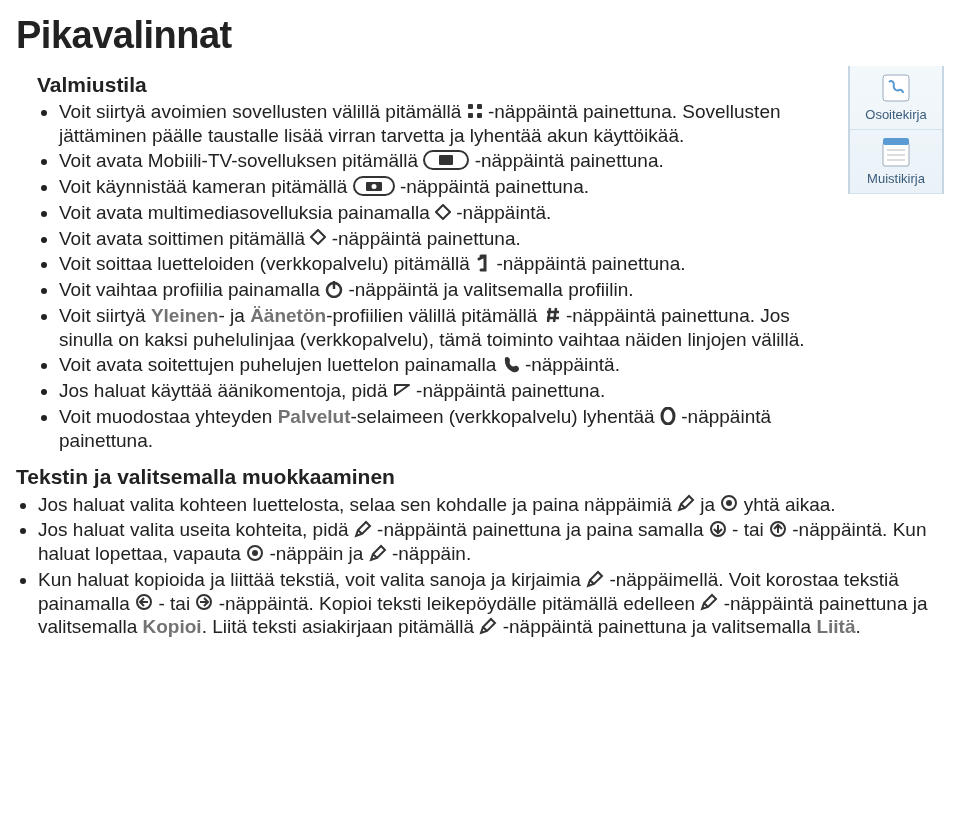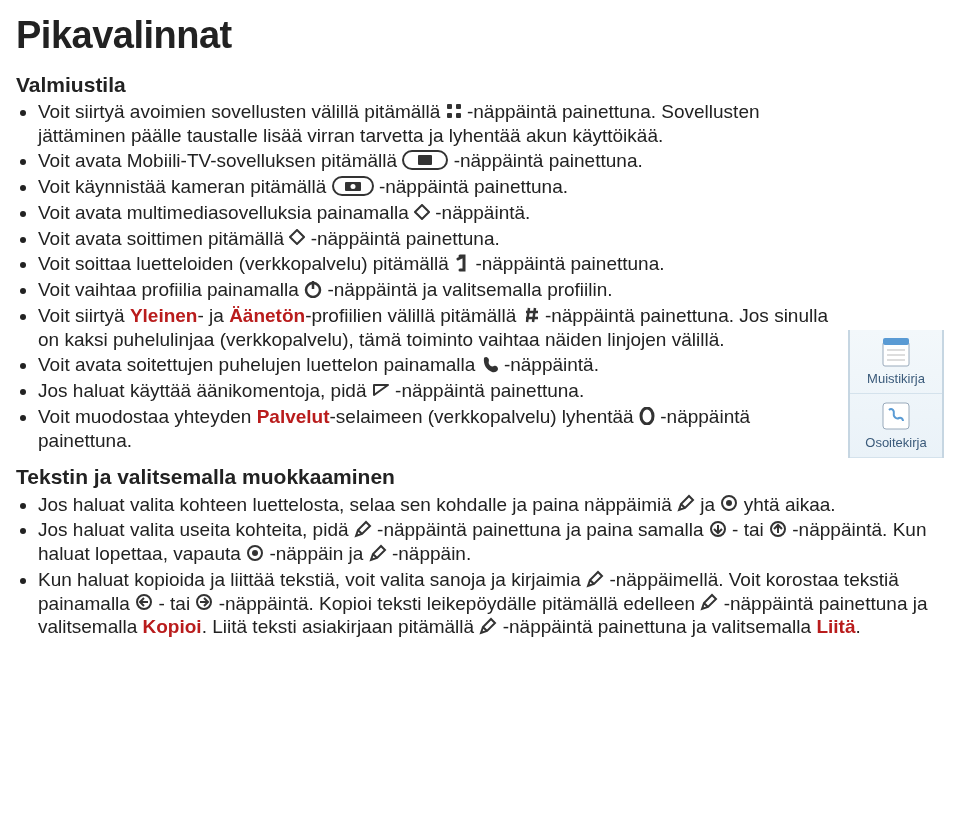--- a/index.html
+++ b/index.html
@@ -18,34 +18,35 @@
     margin: 0 0 6px 0;
     letter-spacing: -0.5px;
   }
   h2 {
     font-size: 21px;
     font-weight: 700;
     margin: 6px 0 2px 0;
   }
   .toprow {
     display: flex;
-    align-items: flex-end;
+    align-items: flex-start;
+    margin-left: 21px;
   }
   .leftcol {
     flex: 1;
   }
   ul {
     margin: 0 0 6px 0;
     padding-left: 22px;
   }
   li {
     margin: 0 0 2px 0;
   }
   .link {
-    color: #b91c1c;
+    color: #737373;
     font-weight: 700;
   }
   .ico {
     display: inline-block;
     vertical-align: middle;
     position: relative;
     top: -2px;
   }
   
   .sidebar {
@@ -235,30 +236,30 @@
             <use href="#ic-zero"></use>
           </svg>
         <span>-näppäintä painettuna.</span>
       </li>
     </ul>
   </div>
 
   <div class="sidebar">
     <div class="sb-item">
       <svg class="sb-ic" width="34" height="32">
+          <use href="#sb-contacts"></use>
+        </svg>
+      <span>Osoitekirja</span>
+    </div>
+    <div class="sb-item">
+      <svg class="sb-ic" width="34" height="32">
           <use href="#sb-notes"></use>
         </svg>
       <span>Muistikirja</span>
     </div>
-    <div class="sb-item">
-      <svg class="sb-ic" width="34" height="32">
-          <use href="#sb-contacts"></use>
-        </svg>
-      <span>Osoitekirja</span>
-    </div>
   </div>
 </div>
 
 <h2>Tekstin ja valitsemalla muokkaaminen</h2>
 <ul>
   <li>
     <span>Jos haluat valita kohteen luettelosta, selaa sen kohdalle ja paina näppäimiä </span>
     <svg class="ico" width="18" height="18">
         <use href="#ic-pen"></use>
       </svg>

